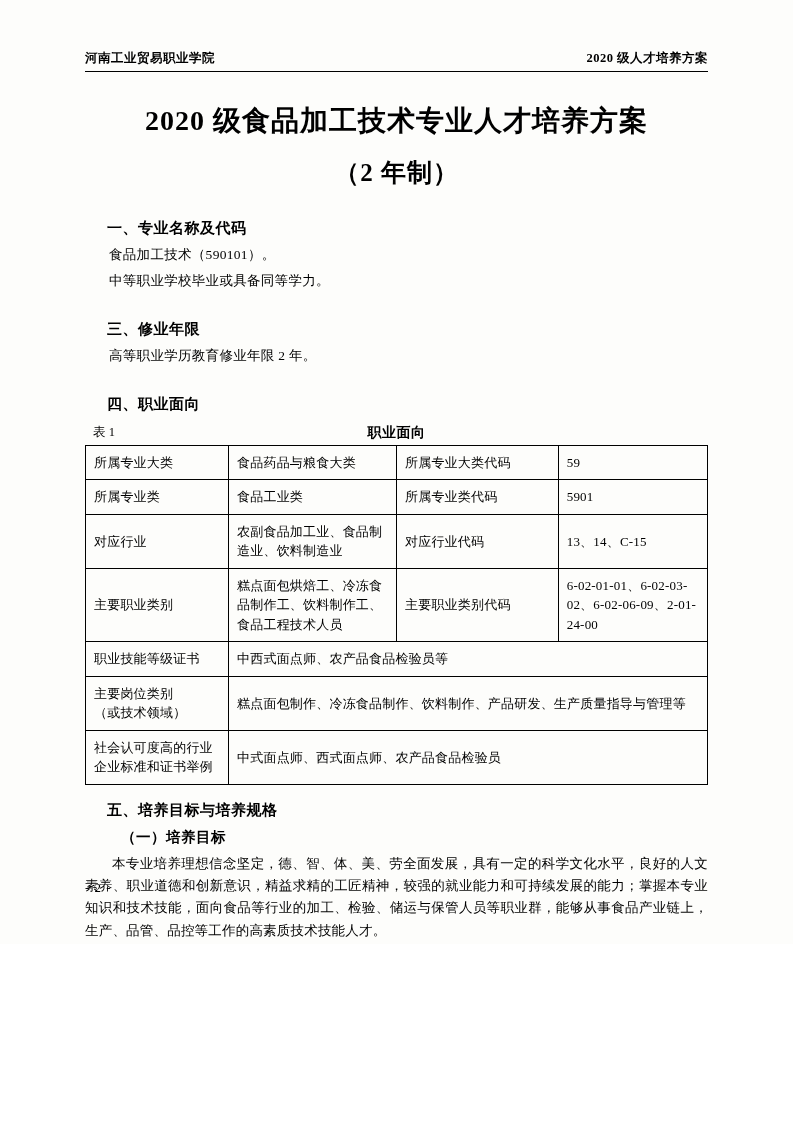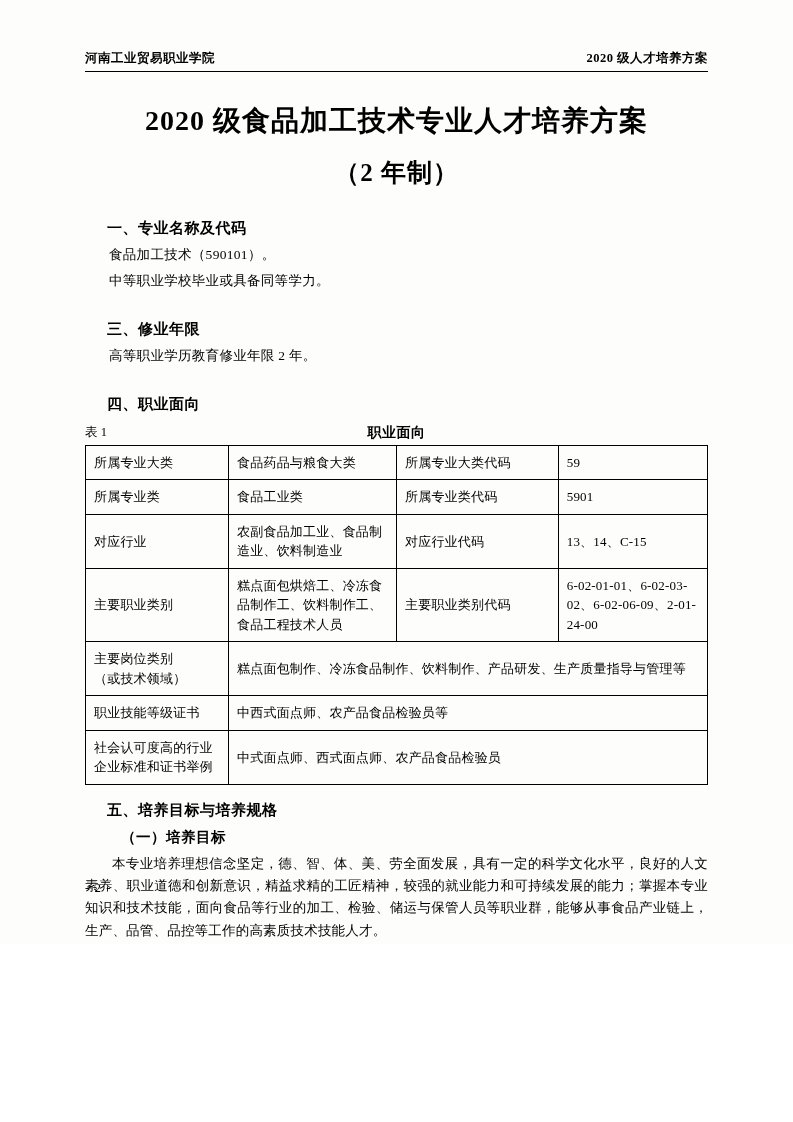--- a/index.html
+++ b/index.html
@@ -90,21 +90,21 @@
   }
 
   
   .tbl-caption-row {
     position: relative;
     margin-top: 10px;
     height: 18px;
   }
   .tbl-caption-row .tno {
     position: absolute;
-    left: 0;
+    left: 8px;
     font-size: 12.5px;
   }
   .tbl-caption-row .tname {
     position: absolute;
     left: 50%;
     transform: translateX(-50%);
     font-size: 14px;
     font-weight: bold;
     letter-spacing: 0.5px;
   }
@@ -194,31 +194,31 @@
         <td class="c">对应行业代码</td>
         <td class="c">13、14、C-15</td>
       </tr>
       <tr>
         <td class="c">主要职业类别</td>
         <td class="l">糕点面包烘焙工、冷冻食品制作工、饮料制作工、食品工程技术人员</td>
         <td class="c">主要职业类别代码</td>
         <td class="c">6-02-01-01、6-02-03-02、6-02-06-09、2-01-24-00</td>
       </tr>
       <tr>
+        <td class="c">职业技能等级证书</td>
+        <td class="c" colspan="3">中西式面点师、农产品食品检验员等</td>
+      </tr>
+      <tr>
         <td class="c">
           <span>主要岗位类别</span><br>
           <span>（或技术领域）</span>
         </td>
         <td class="l" colspan="3">糕点面包制作、冷冻食品制作、饮料制作、产品研发、生产质量指导与管理等</td>
       </tr>
       <tr>
-        <td class="c">职业技能等级证书</td>
-        <td class="c" colspan="3">中西式面点师、农产品食品检验员等</td>
-      </tr>
-      <tr>
         <td class="c">
           <span>社会认可度高的行业</span><br>
           <span>企业标准和证书举例</span>
         </td>
         <td class="c" colspan="3">中式面点师、西式面点师、农产品食品检验员</td>
       </tr>
     </tbody>
   </table>
 
   <div class="sec-h tight">五、培养目标与培养规格</div>

